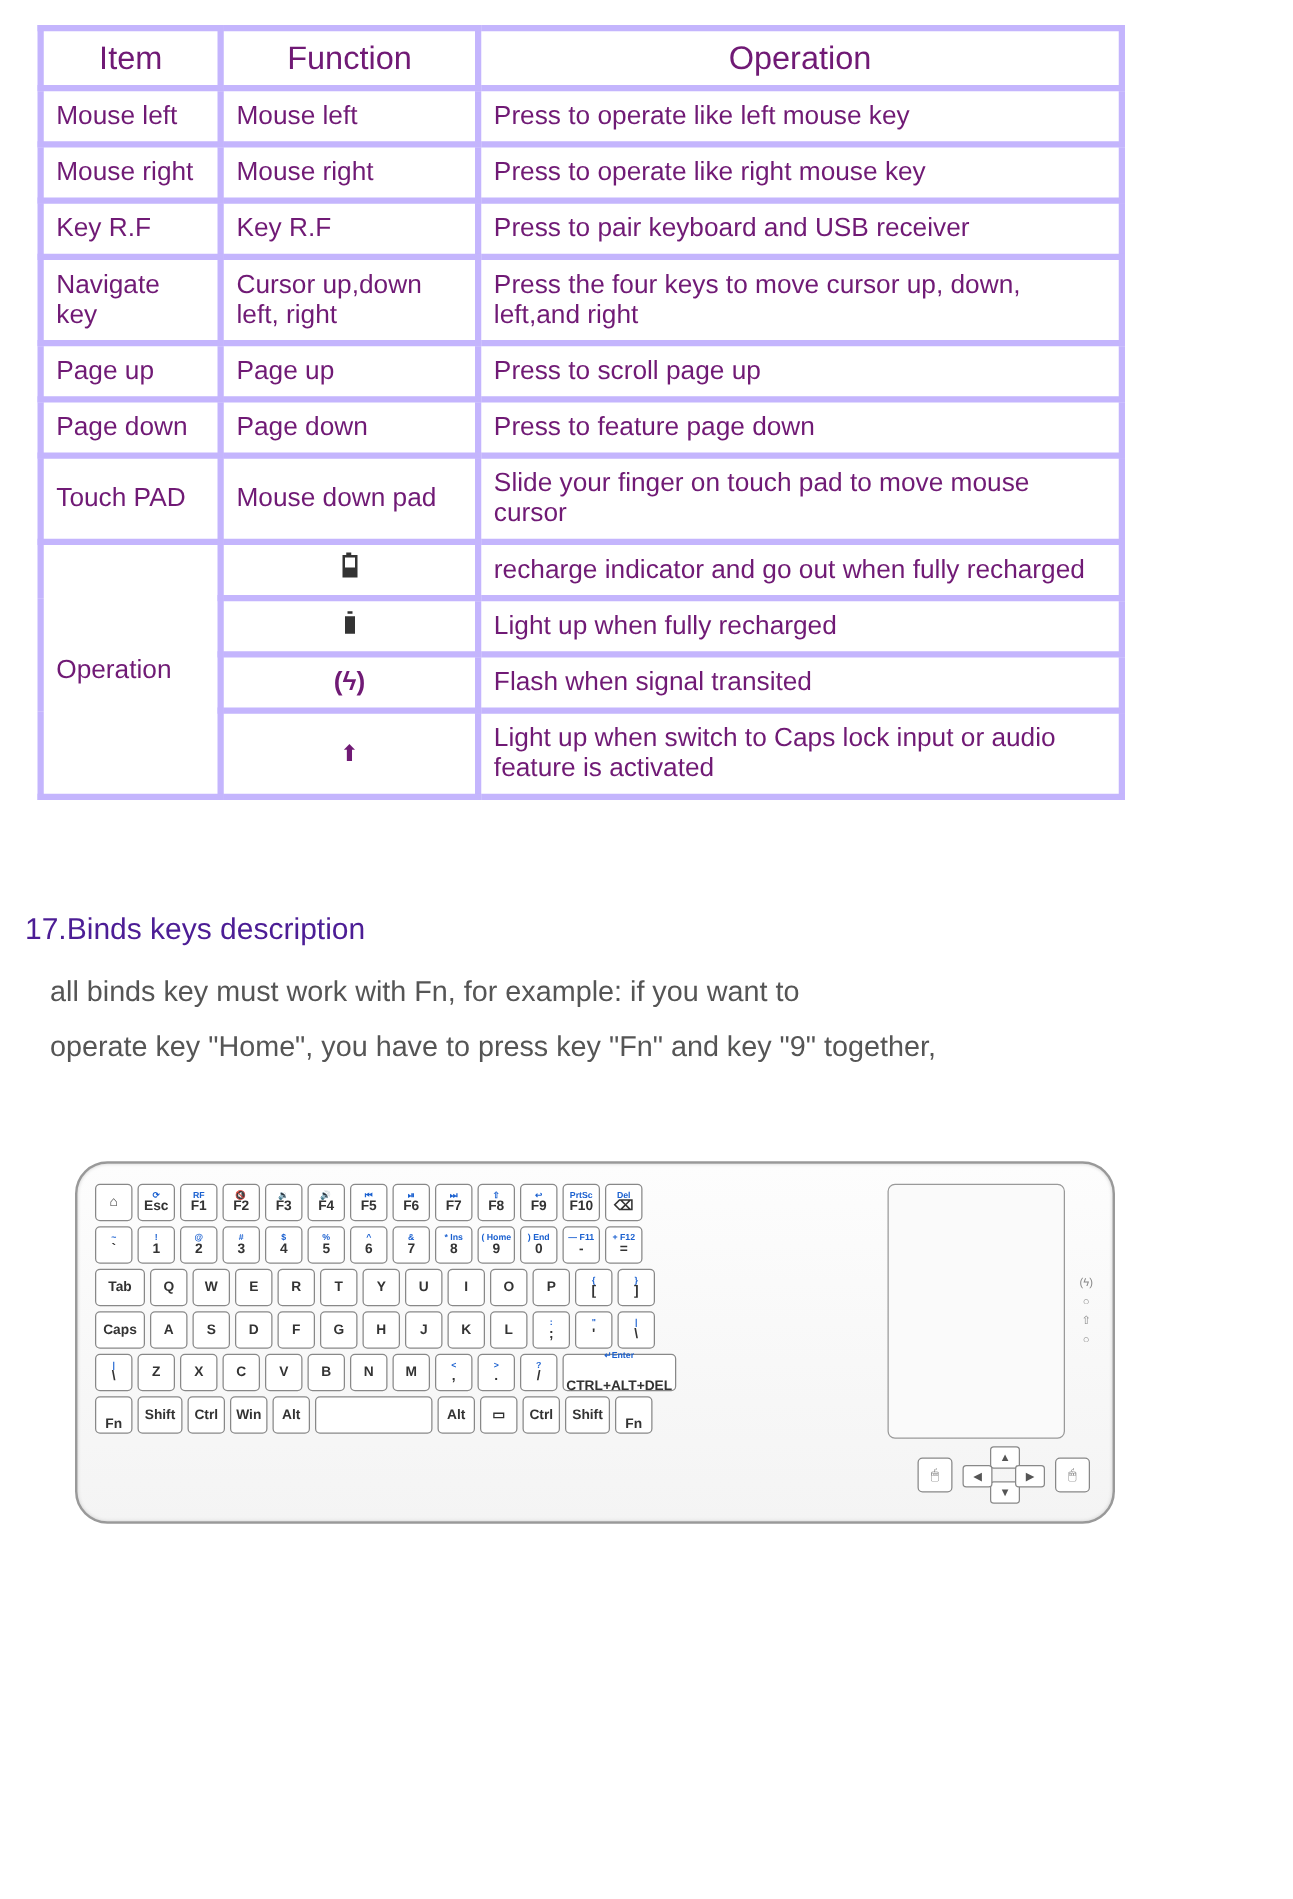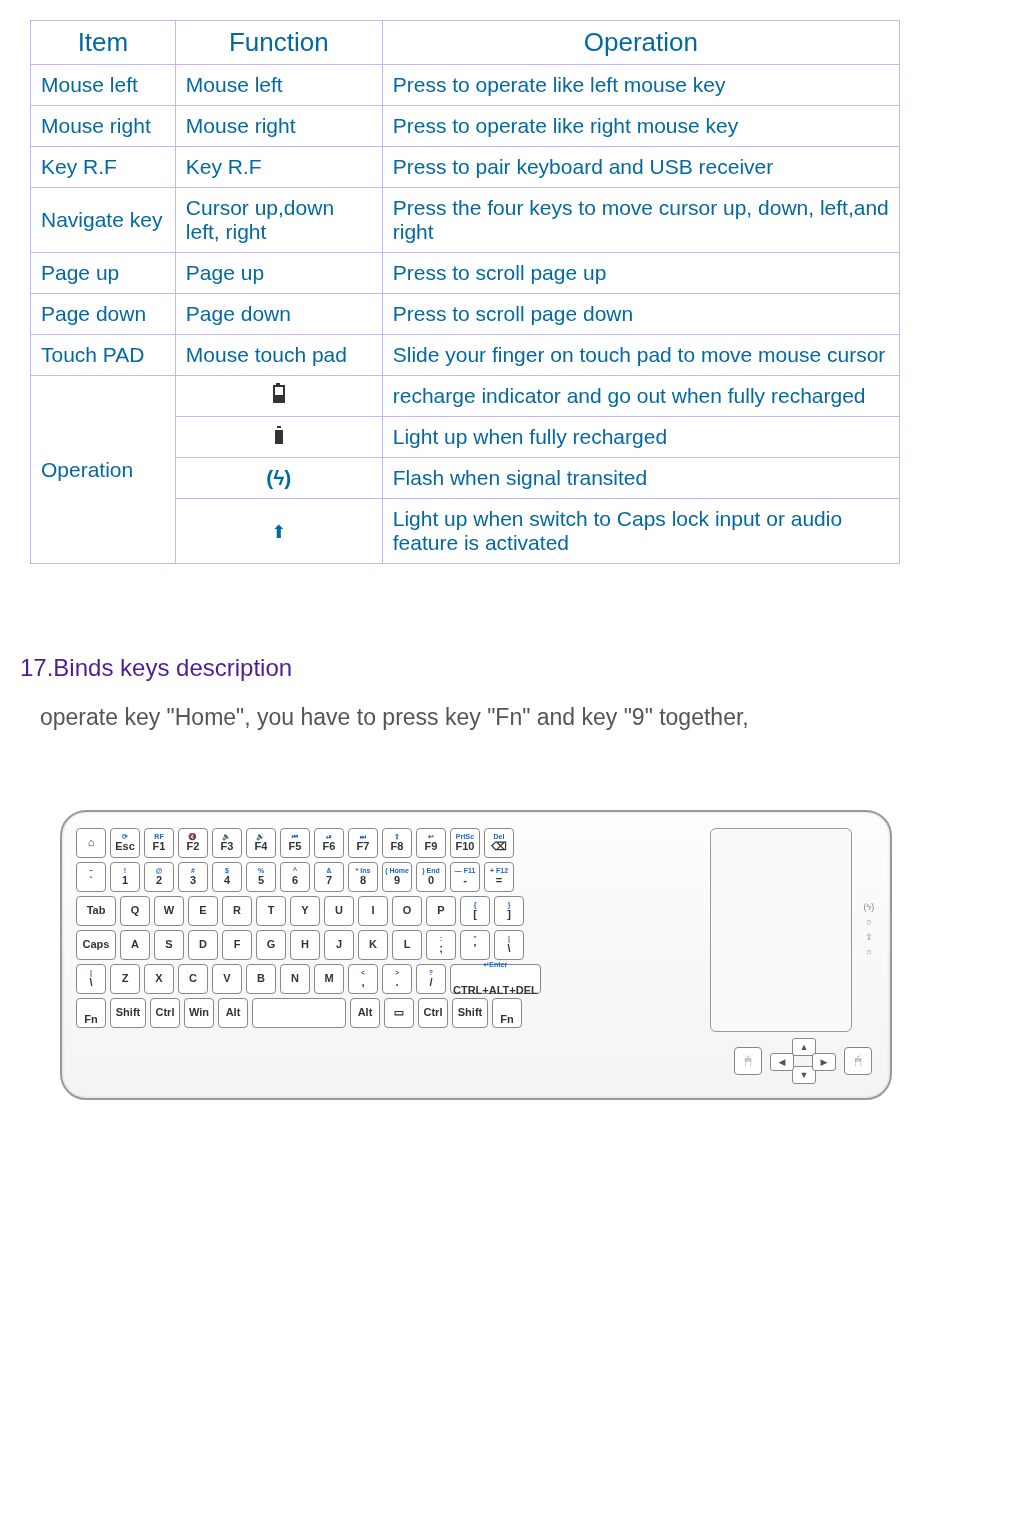--- a/index.html
+++ b/index.html
@@ -11,25 +11,25 @@
     width: 1034px;
     box-sizing: border-box;
   }
   table.spec {
     border-collapse: collapse;
     width: 870px;
     margin: 0 auto 0 10px;
     table-layout: fixed;
   }
   table.spec th, table.spec td {
-    border: 1px solid #c4b5fd;
+    border: 5px solid #c4b5fd;
     padding: 8px 10px;
     font-size: 21px;
     vertical-align: middle;
-    color:#0369a1;
+    color:#701a75;
   }
   table.spec th {
     font-weight: normal;
     font-size: 26px;
     text-align: center;
     padding: 6px 4px;
   }
   .col-item { width: 140px; }
   .col-func { width: 200px; }
   .col-op   { width: 500px; }
@@ -184,25 +184,25 @@
         <td class="op">Press the four keys to move cursor up, down, left,and right</td>
       </tr>
       <tr>
         <td class="item">Page up</td>
         <td class="func">Page up</td>
         <td class="op">Press to scroll page up</td>
       </tr>
       <tr>
         <td class="item">Page down</td>
         <td class="func">Page down</td>
-        <td class="op">Press to scroll page down</td>
+        <td class="op">Press to feature page down</td>
       </tr>
       <tr>
         <td class="item">Touch PAD</td>
-        <td class="func">Mouse touch pad</td>
+        <td class="func">Mouse down pad</td>
         <td class="op">Slide your finger on touch pad to move mouse cursor</td>
       </tr>
       <tr>
         <td class="item" rowspan="4">Operation</td>
         <td class="icon-cell"><span class="battery-icon-half"></span></td>
         <td class="op">recharge indicator and go out when fully recharged</td>
       </tr>
       <tr>
         <td class="icon-cell"><span class="battery-icon-full"></span></td>
         <td class="op">Light up when fully recharged</td>
@@ -213,20 +213,21 @@
       </tr>
       <tr>
         <td class="icon-cell"><span class="arrow-up-icon">⬆</span></td>
         <td class="op">Light up when switch to Caps lock input or audio feature is activated</td>
       </tr>
     </tbody>
 </table>
 
 <div class="section-title">17.Binds keys description</div>
 <div class="section-body">
+  <div>all binds key must work with Fn, for example: if you want to</div>
   <div>operate key "Home", you have to press key "Fn" and key "9" together,</div>
 </div>
 
 <div class="kbd-wrap">
   <div class="kbd-inner">
     <div class="keys-area" id="keys-area">
         <div class="row">
           <div class="key">
             <span class="mid-lbl">⌂</span>
           </div>

